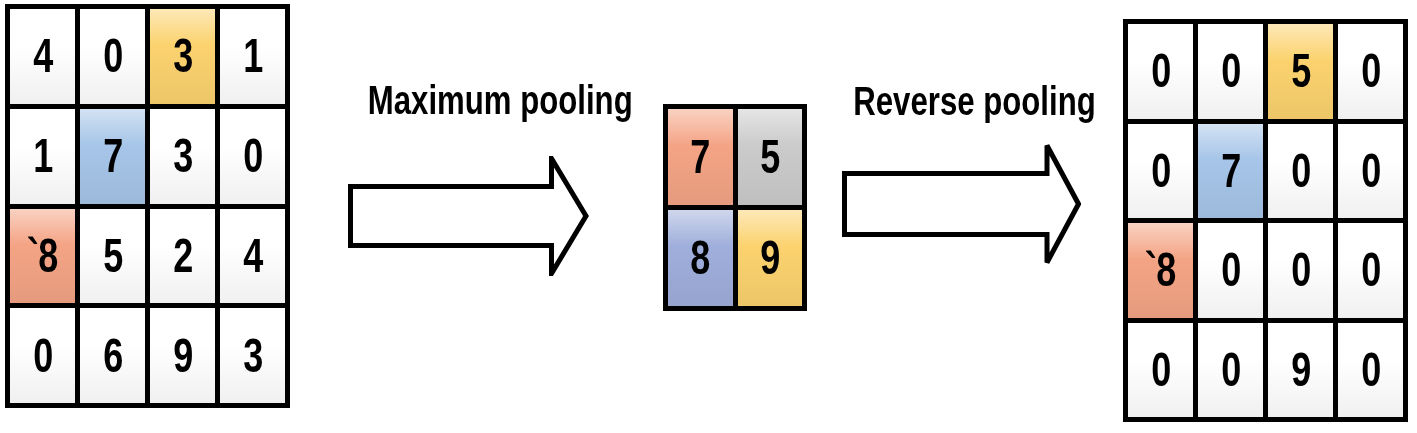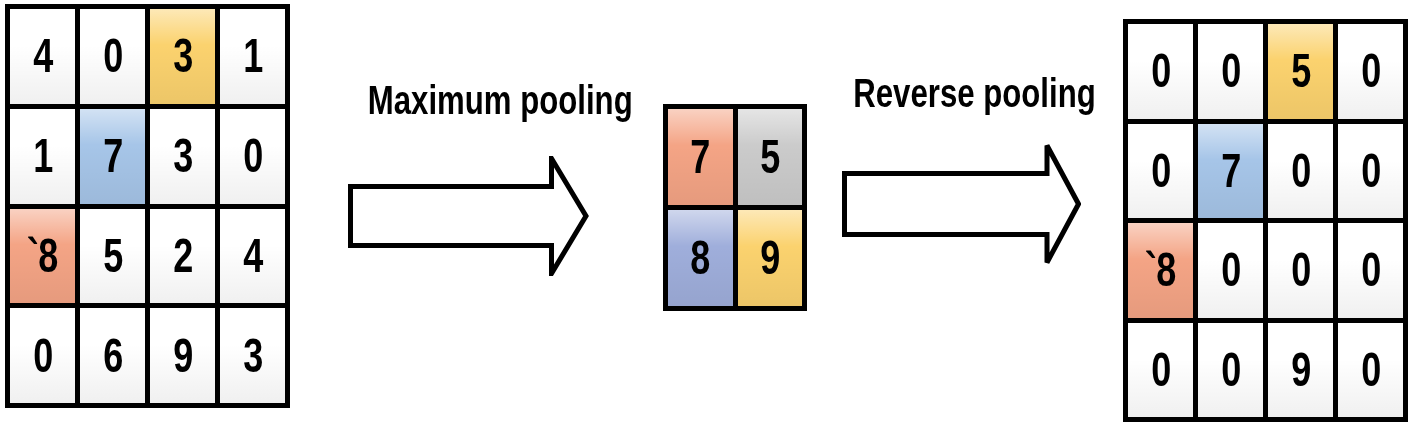--- a/index.html
+++ b/index.html
@@ -44,21 +44,21 @@
     position: absolute;
     width: 300px;
     text-align: center;
     font-weight: 700;
     font-size: 41px;
     line-height: 1.05;
     color: #000000;
     white-space: nowrap;
   }
   #max-pooling-label     { left: 326px; top: 79px; }
-  #reverse-pooling-label { left: 815px; top: 72px; }
+  #reverse-pooling-label { left: 815px; top: 80px; }
   .pool-label .condense { display: inline-block; transform: scaleX(.76); }
   .arrow-svg { position: absolute; }
   #max-pooling-arrow     { left: 348px; top: 156px; }
   #reverse-pooling-arrow { left: 842px; top: 143px; }
 </style>
 </head>
 <body>
 
 <div id="canvas">
 

